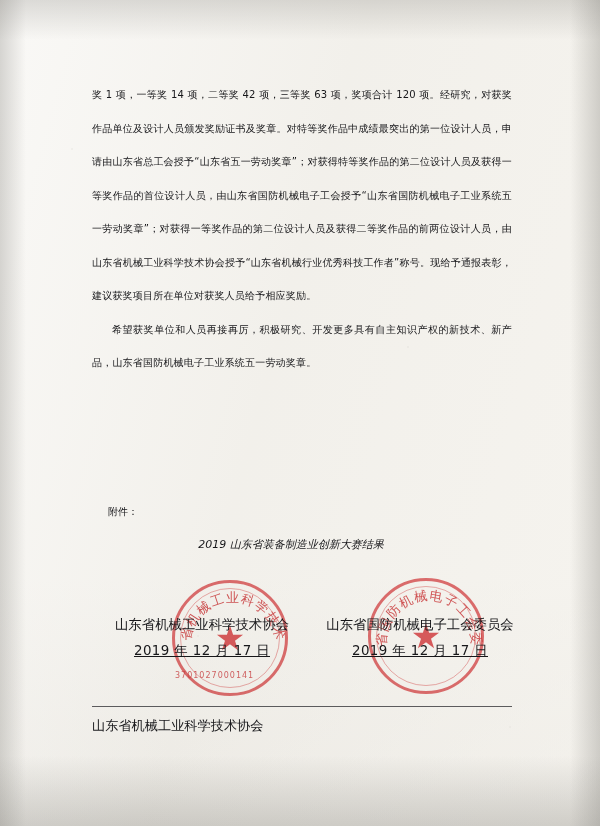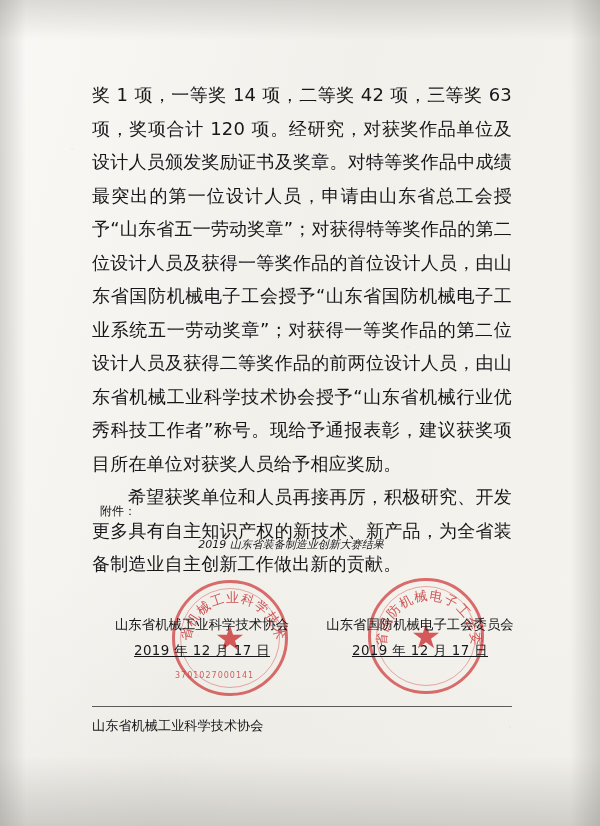--- a/index.html
+++ b/index.html
@@ -45,40 +45,40 @@
     background: linear-gradient(0deg, rgba(130,128,122,0.30), rgba(255,255,255,0));
     pointer-events: none;
   }
 
   .body-text {
     position: absolute;
     left: 92px;
     top: 78px;
     width: 420px;
     font-family: "DejaVu Sans", sans-serif;
-    font-size: 18px;
+    font-size: 10px;
     line-height: 33.5px;
     color: #17171a;
     text-align: justify;
     text-justify: inter-ideograph;
     letter-spacing: 0.2px;
   }
   .para {
     margin: 0 0 0 0;
     text-indent: 0;
   }
   .para.indent {
     text-indent: 2em;
   }
   .attach-label {
     position: absolute;
-    left: 76px;
+    left: 88px;
     top: 495px;
     width: 420px;
-    font-size: 12px;
+    font-size: 10px;
     line-height: 33.5px;
     color: #17171a;
     text-indent: 2em;
   }
   .attach-title {
     position: absolute;
     left: 81px;
     top: 528px;
     width: 420px;
     font-size: 11px;
@@ -201,21 +201,21 @@
 <div class="page">
 
   <div class="scan-edge-top"></div>
   <div class="scan-edge-left"></div>
   <div class="scan-edge-right"></div>
   <div class="scan-edge-bottom"></div>
   <div class="speckle"></div>
 
   <div class="body-text">
     <p class="para">奖 1 项，一等奖 14 项，二等奖 42 项，三等奖 63 项，奖项合计 120 项。经研究，对获奖作品单位及设计人员颁发奖励证书及奖章。对特等奖作品中成绩最突出的第一位设计人员，申请由山东省总工会授予“山东省五一劳动奖章”；对获得特等奖作品的第二位设计人员及获得一等奖作品的首位设计人员，由山东省国防机械电子工会授予“山东省国防机械电子工业系统五一劳动奖章”；对获得一等奖作品的第二位设计人员及获得二等奖作品的前两位设计人员，由山东省机械工业科学技术协会授予“山东省机械行业优秀科技工作者”称号。现给予通报表彰，建议获奖项目所在单位对获奖人员给予相应奖励。</p>
-    <p class="para indent">希望获奖单位和人员再接再厉，积极研究、开发更多具有自主知识产权的新技术、新产品，为全省装备制造业自主创新工作做出新的贡献。</p>
+    <p class="para indent">希望获奖单位和人员再接再厉，积极研究、开发更多具有自主知识产权的新技术、新产品，山东省国防机械电子工业系统五一劳动奖章。</p>
   </div>
 
   <div class="attach-label">附件：</div>
   <div class="attach-title">2019 山东省装备制造业创新大赛结果</div>
 
   <div class="seal" id="seal-left">
     <div class="seal-inner"></div>
     <svg class="seal-arc" viewBox="0 0 116 116">
       <defs>
         <path id="arcpathL" d="M 15,62 A 43,43 0 0 1 101,62"></path>

